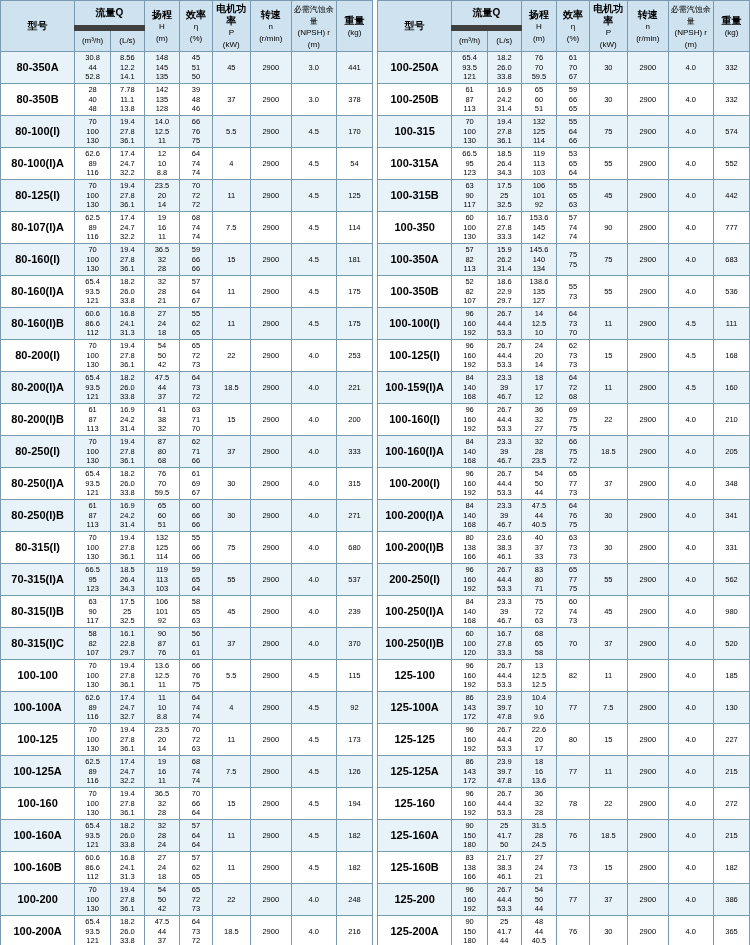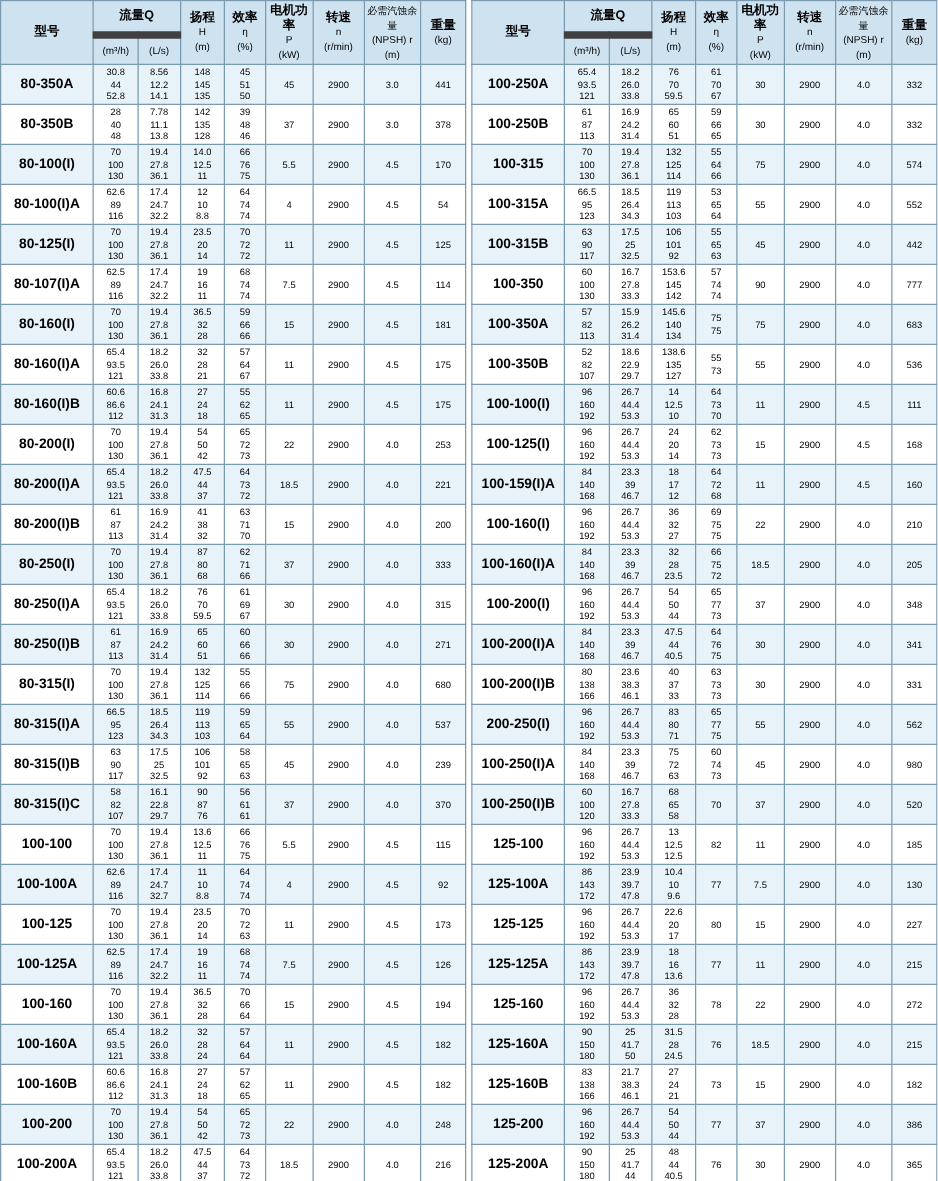--- a/index.html
+++ b/index.html
@@ -360,21 +360,21 @@
 114</td>
             <td class="multi">55
 66
 66</td>
             <td class="">75</td>
             <td class="">2900</td>
             <td class="">4.0</td>
             <td class="">680</td>
           </tr>
           <tr class="odd">
-            <td class="model">80-315(I)A</td>
+            <td class="model">70-315(I)A</td>
             <td class="multi">66.5
 95
 123</td>
             <td class="multi">18.5
 26.4
 34.3</td>
             <td class="multi">119
 113
 103</td>
             <td class="multi">59

